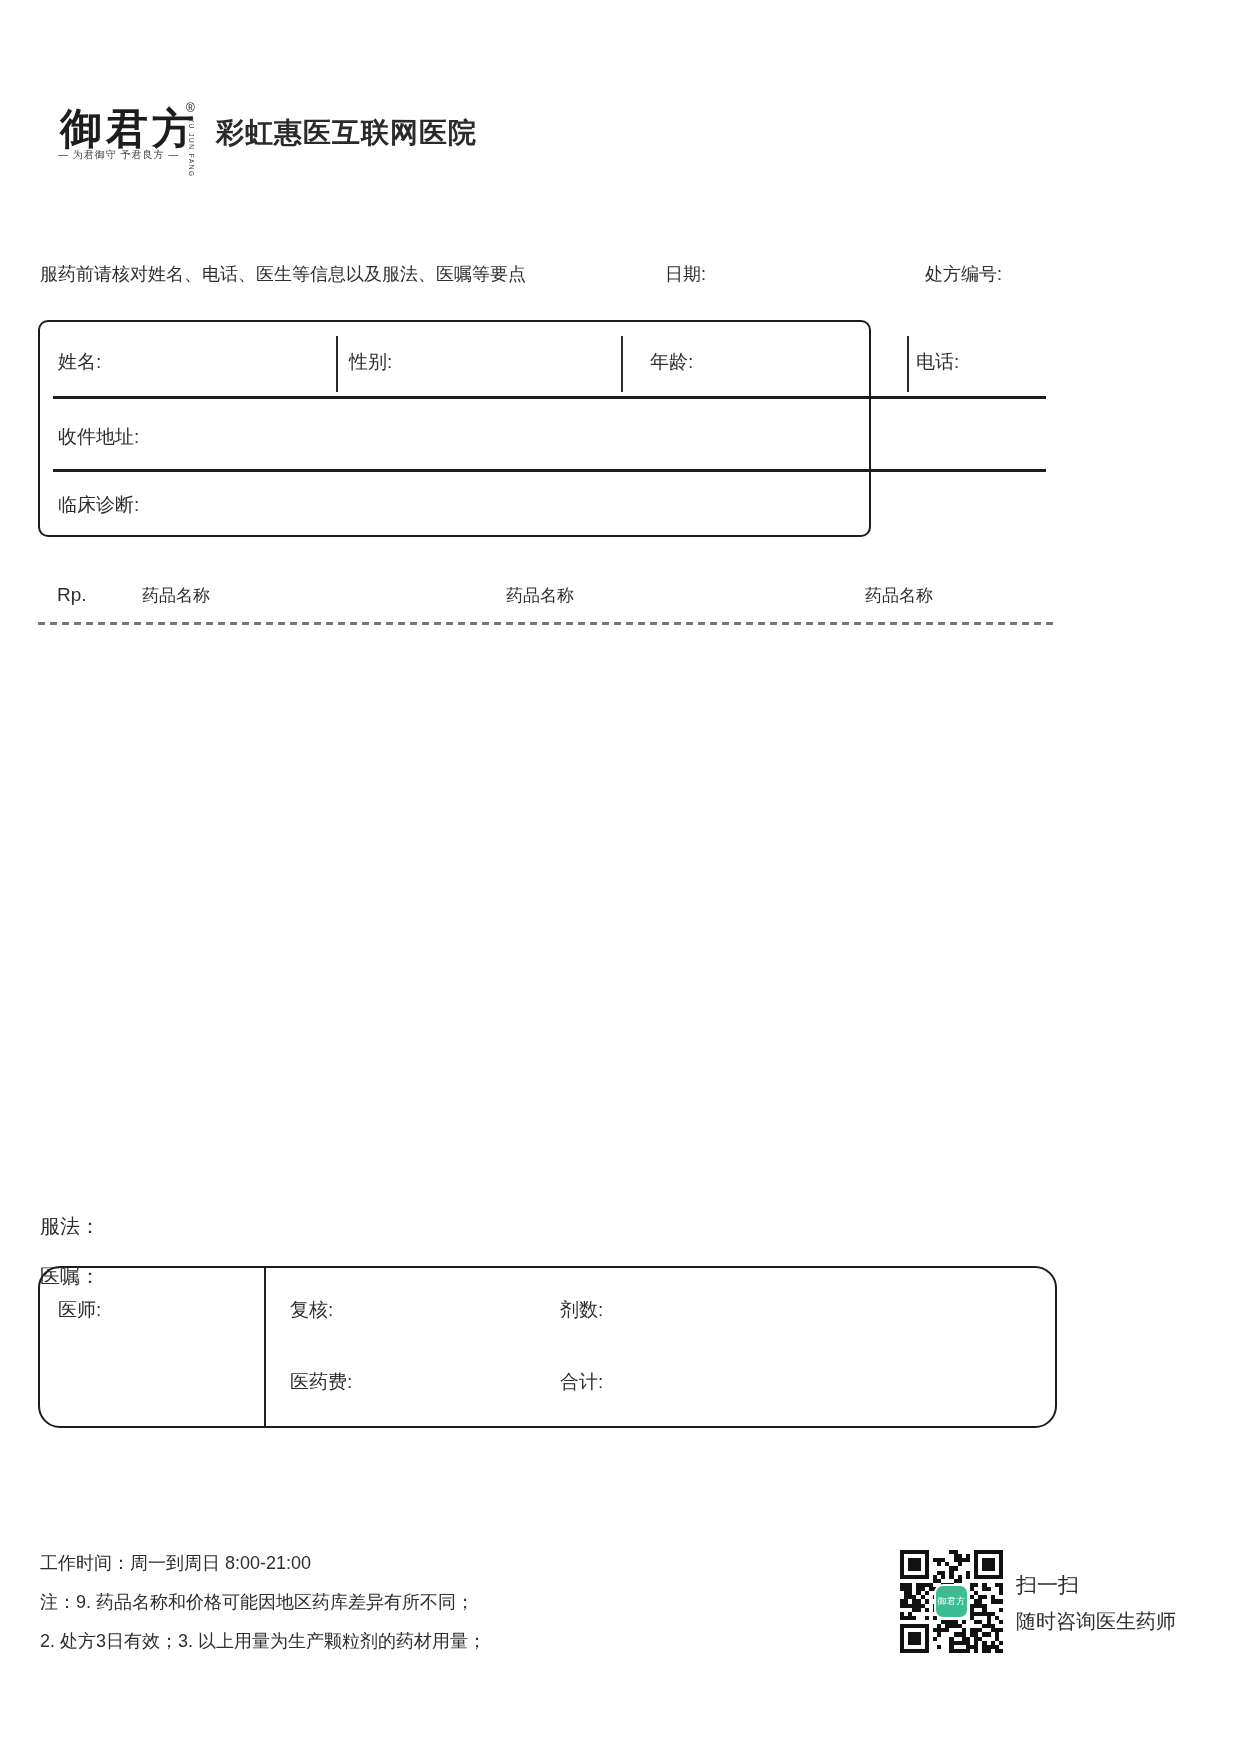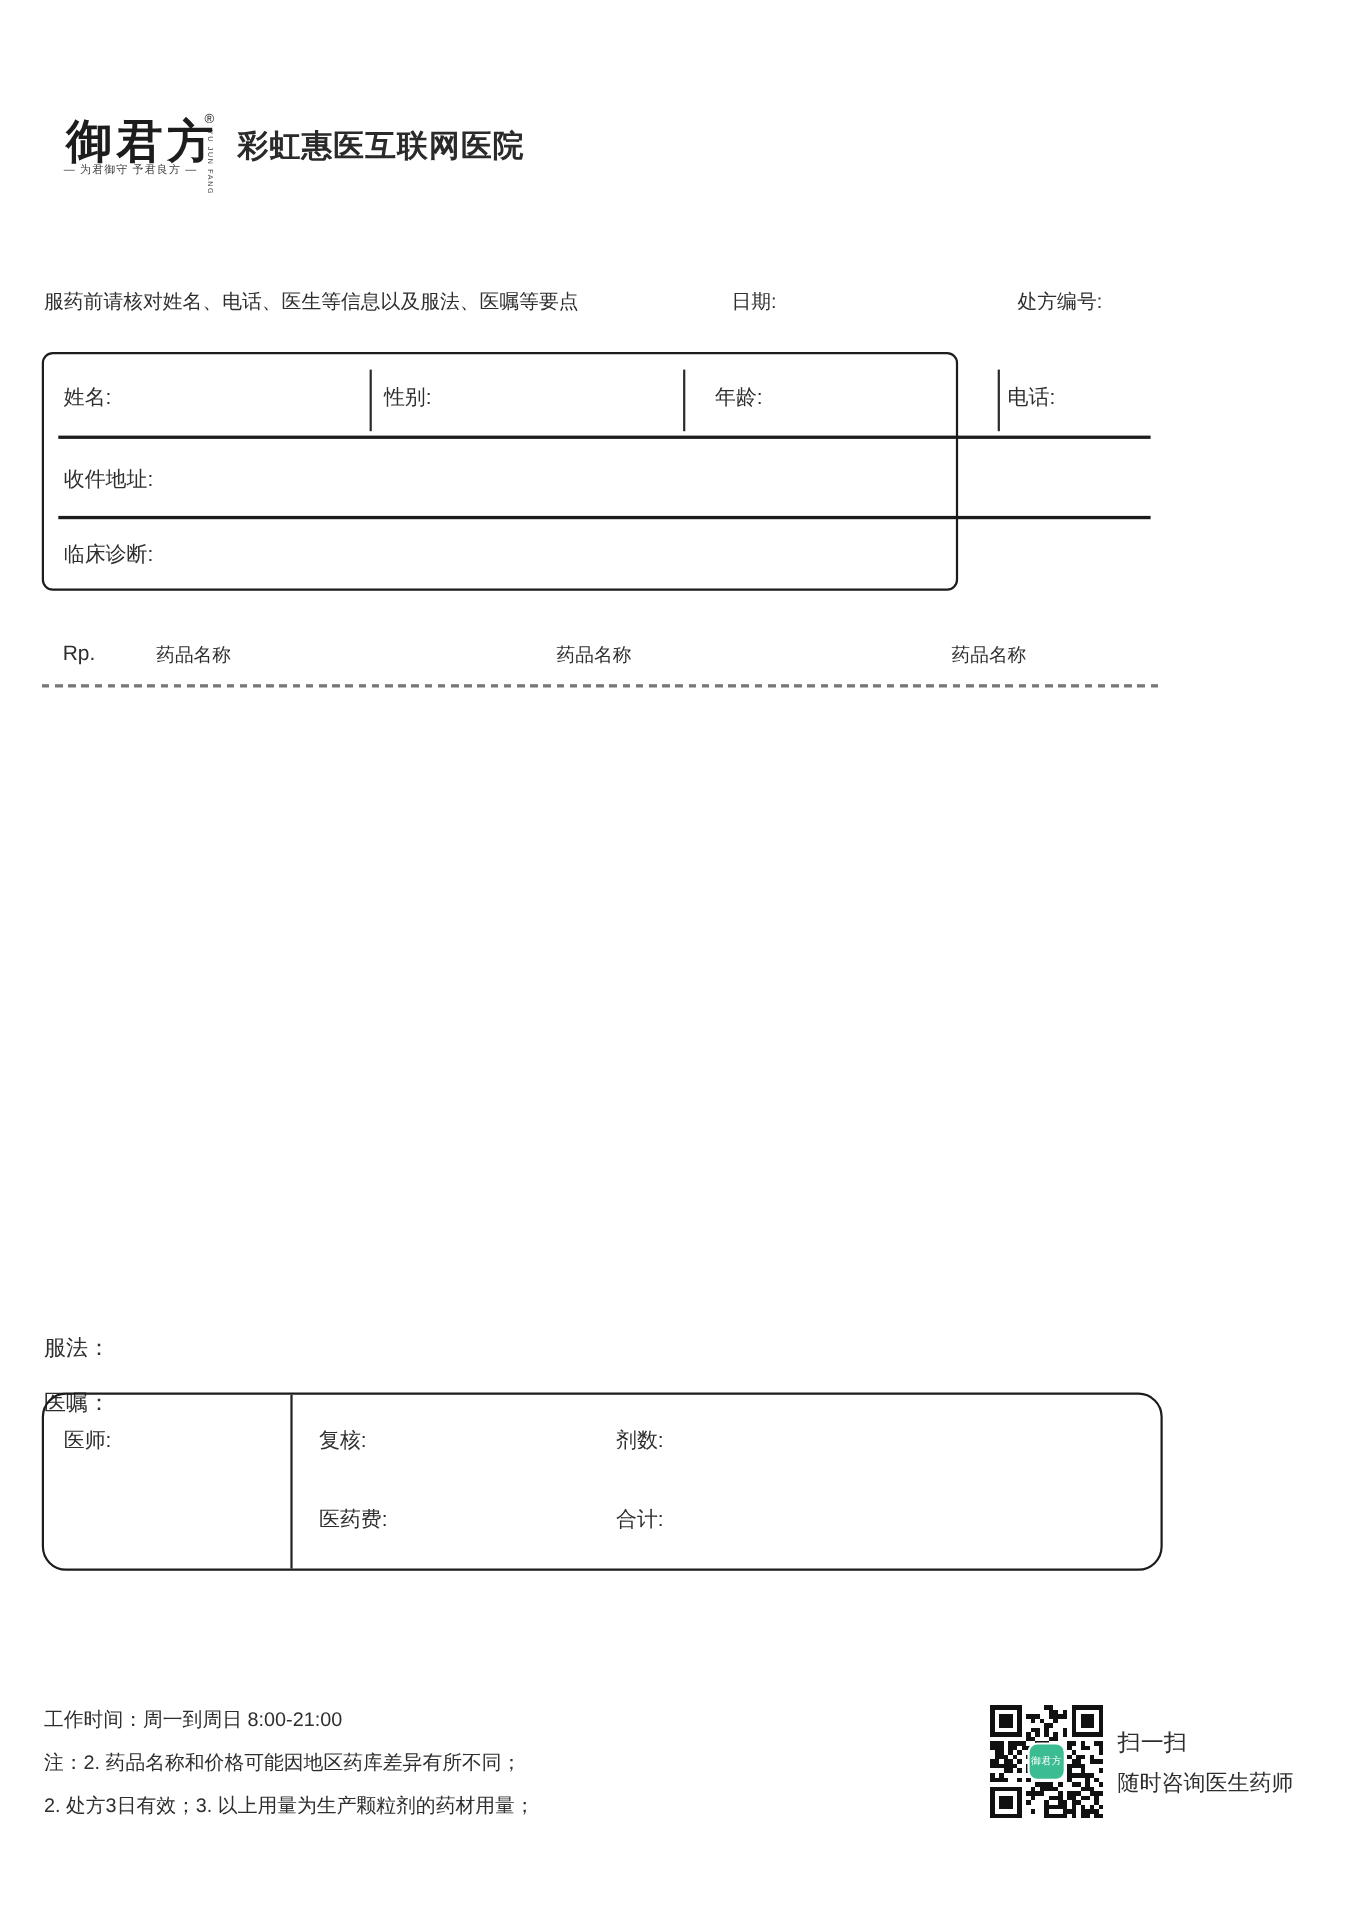--- a/index.html
+++ b/index.html
@@ -118,21 +118,21 @@
   <div class="abs doctor-box">
     <span class="db-lbl db-physician">医师:</span>
     <span class="db-vdiv"></span>
     <span class="db-lbl db-review">复核:</span>
     <span class="db-lbl db-dose">剂数:</span>
     <span class="db-lbl db-fee">医药费:</span>
     <span class="db-lbl db-total">合计:</span>
   </div>
 
   <div class="abs foot-line foot-1">工作时间：周一到周日 8:00-21:00</div>
-  <div class="abs foot-line foot-2">注：2. 药品名称和价格可能因地区药库差异有所不同；</div>
+  <div class="abs foot-line foot-2">注：9. 药品名称和价格可能因地区药库差异有所不同；</div>
   <div class="abs foot-line foot-3">2. 处方3日有效；3. 以上用量为生产颗粒剂的药材用量；</div>
 
   <div class="abs qr-block">
     <svg id="qr-svg" viewBox="0 0 25 25" xmlns="http://www.w3.org/2000/svg">
         <rect x="0" y="0" width="1" height="1" fill="#111"></rect>
         <rect x="1" y="0" width="1" height="1" fill="#111"></rect>
         <rect x="2" y="0" width="1" height="1" fill="#111"></rect>
         <rect x="3" y="0" width="1" height="1" fill="#111"></rect>
         <rect x="4" y="0" width="1" height="1" fill="#111"></rect>
         <rect x="5" y="0" width="1" height="1" fill="#111"></rect>

